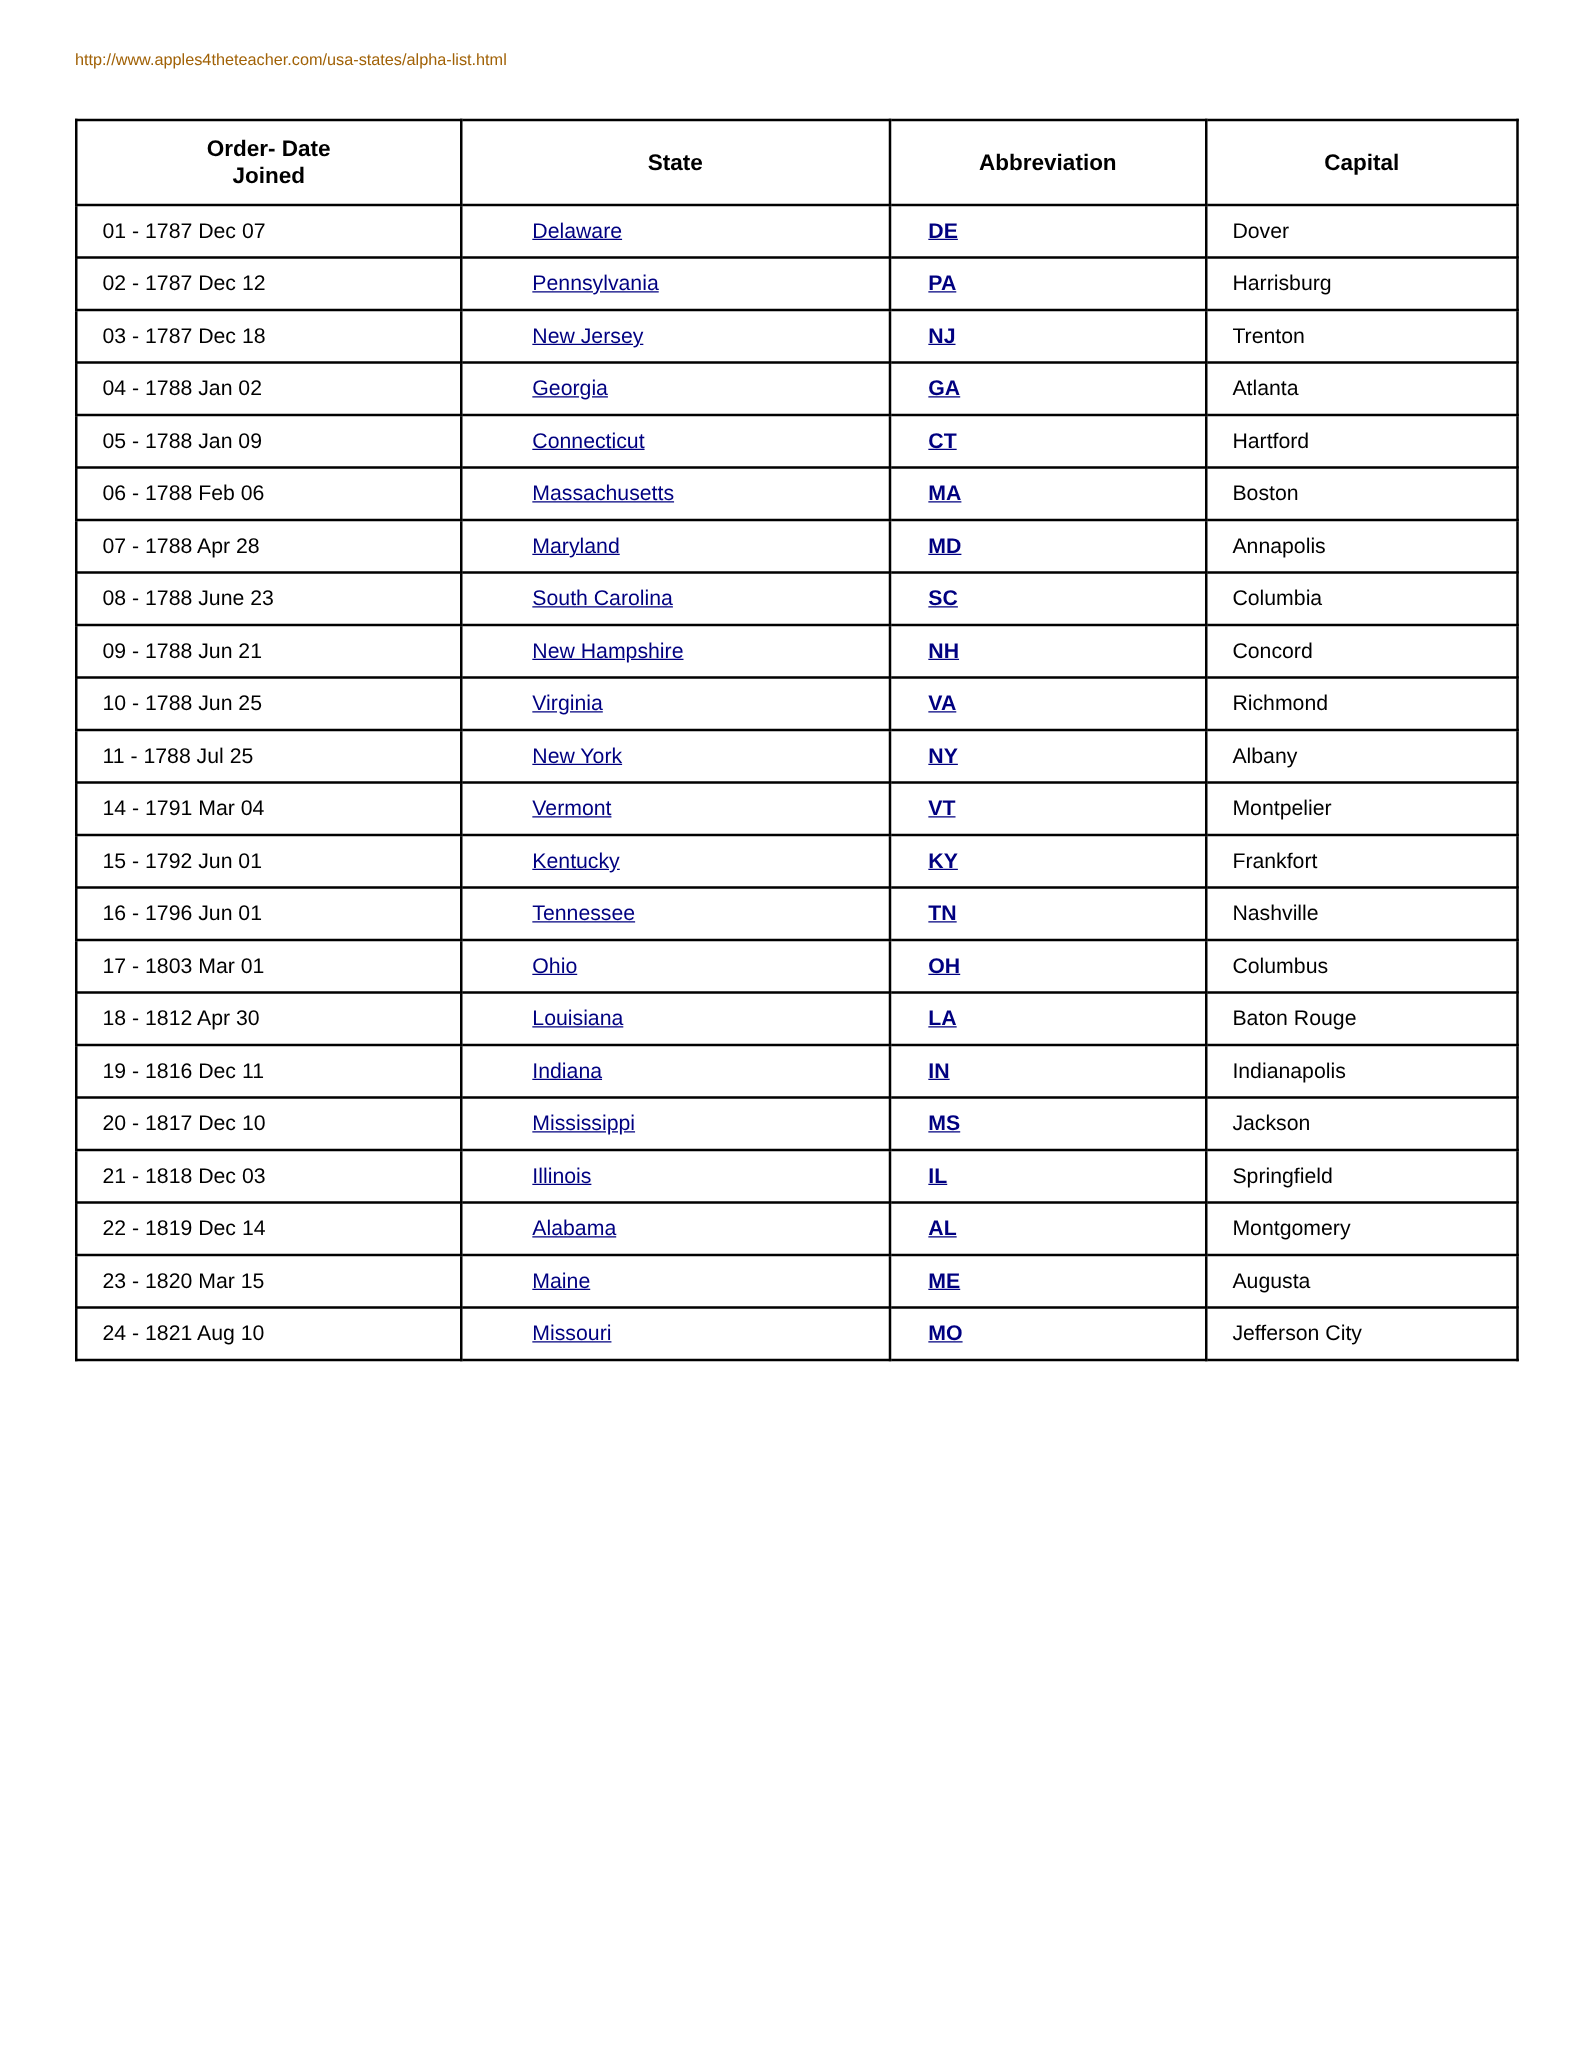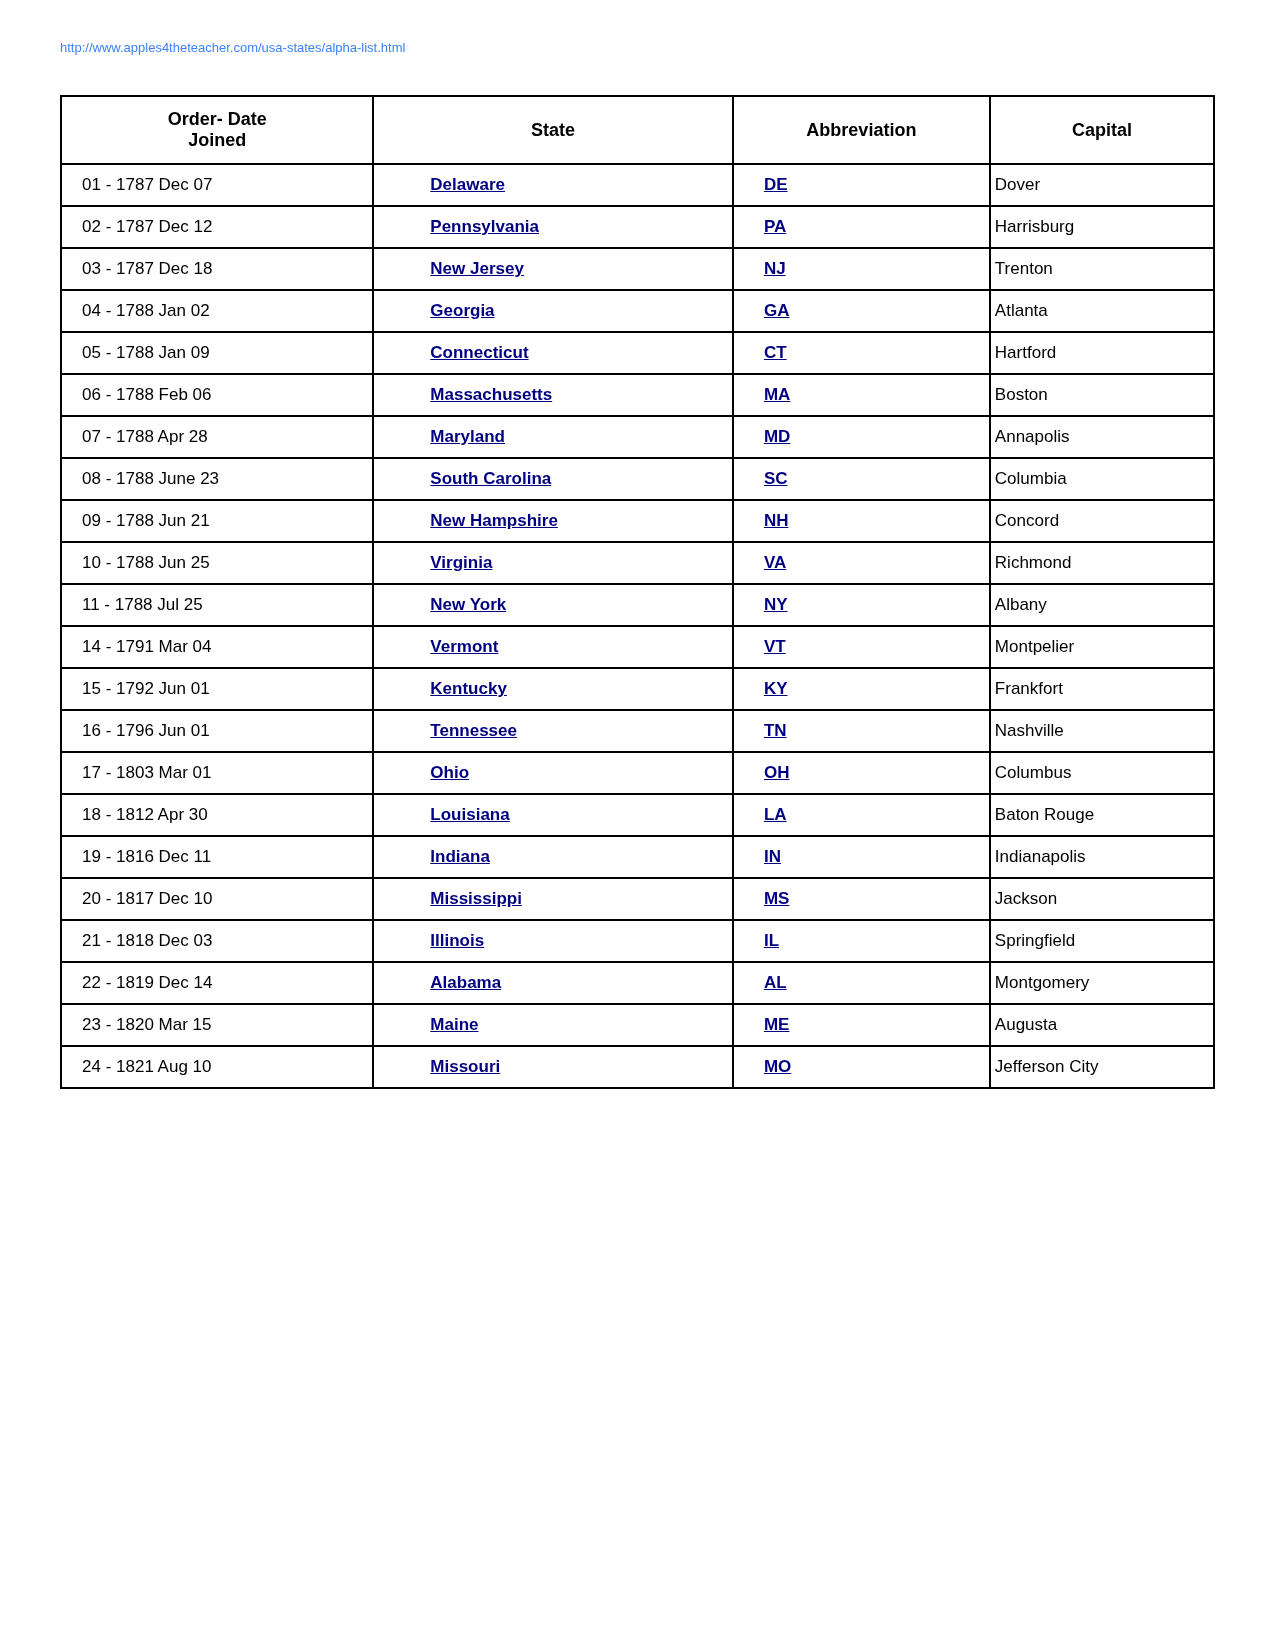--- a/index.html
+++ b/index.html
@@ -11,21 +11,21 @@
       background: #fff;
       font-family: Arial, sans-serif;
       font-size: 16px;
       color: #000;
       width: 1275px;
       min-height: 1650px;
       padding: 40px 60px;
     }
     .url-bar {
       font-size: 13px;
-      color: #3b82f6;
+      color: #a16207;
       margin-bottom: 40px;
     }
     table {
       border-collapse: collapse;
       width: 100%;
       margin-top: 10px;
       border-radius: 11px;
     }
     th {
       border: 2px solid #000;
@@ -47,26 +47,26 @@
     td:nth-child(2) {
       text-align: left;
       padding-left: 20px;
     }
     td:nth-child(3) {
       text-align: left;
       padding-left: 30px;
     }
     td:nth-child(4) {
       text-align: left;
-      padding-left: 4px;
+      padding-left: 20px;
     }
     .state-link {
       color: #000080;
       text-decoration: underline;
-      font-weight: bold;
+      font-weight: normal;
       cursor: pointer;
       margin-left: 36px;
     }
     .abbr-link {
       color: #000080;
       text-decoration: underline;
       font-weight: bold;
       cursor: pointer;
     }
   </style>

